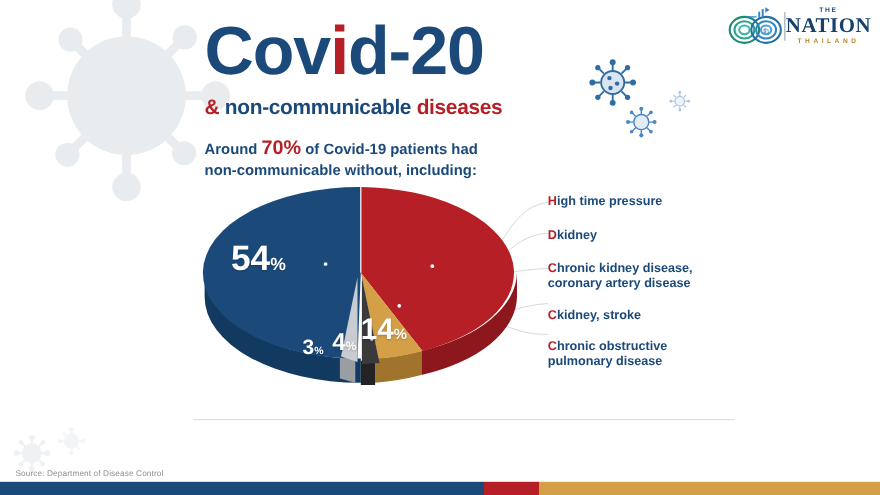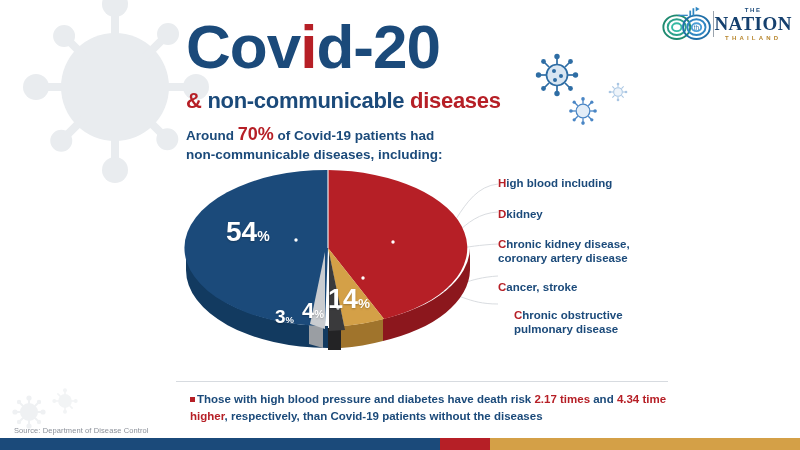--- a/index.html
+++ b/index.html
@@ -79,21 +79,21 @@
     letter-spacing: -1px;
     line-height: 1;
     white-space: nowrap;
   }
   .headline .red { color: #b61f26; }
 
   .subhead {
     position: absolute;
     left: 186px;
     top: 88px;
-    font-size: 22px;
+    font-size: 19px;
     font-weight: bold;
     color: #1b4a7a;
     letter-spacing: -0.3px;
     white-space: nowrap;
   }
   .subhead .red { color: #b61f26; }
 
   .lede {
     position: absolute;
     left: 186px;
@@ -123,21 +123,21 @@
     color: #ffffff;
     font-weight: bold;
     line-height: 1;
     text-shadow: 0 1px 2px rgba(0,0,0,0.25);
     white-space: nowrap;
   }
   .pie-label .pct {
     font-size: 0.5em;
     vertical-align: baseline;
   }
-  .lbl-54 { left: 48px;  top: 58px;  font-size: 28px; }
+  .lbl-54 { left: 32px;  top: 58px;  font-size: 32px; }
   .lbl-39 { left: 190px; top: 68px;  font-size: 36px; }
   .lbl-13 { left: 150px; top: 126px; font-size: 27px; }
   .lbl-4  { left: 124px; top: 140px; font-size: 22px; }
   .lbl-3  { left: 97px;  top: 147px; font-size: 19px; }
 
   
   .legend {
     position: absolute;
     left: 498px;
     top: 172px;
@@ -375,21 +375,21 @@
   <div class="headline">
     <span>Cov</span><span class="red">i</span><span>d-20</span>
   </div>
 
   <div class="subhead">
     <span class="red">&amp;</span><span> non-communicable </span><span class="red">diseases</span>
   </div>
 
   <div class="lede">
     <span>Around </span><span class="big-red">70%</span><span> of Covid-19 patients had</span><br>
-    <span>non-communicable diseases, including:</span>
+    <span>non-communicable without, including:</span>
   </div>
 
   <svg class="wm" style="left:380px; top:170px;" width="130" height="200" viewBox="0 0 130 200">
     <g stroke="#d5d8dc" stroke-width="0.9" fill="none">
       <path d="M42 82 C 72 80, 78 18, 118 14"></path>
       <path d="M42 82 C 72 82, 80 44, 118 42"></path>
       <path d="M42 82 C 72 82, 80 76, 118 74"></path>
       <path d="M52 120 C 80 118, 86 108, 118 106"></path>
       <path d="M52 120 C 80 122, 86 134, 118 134"></path>
     </g>
@@ -476,43 +476,40 @@
     <div class="pie-label lbl-4">
       <span>4</span><span class="pct">%</span>
     </div>
     <div class="pie-label lbl-3">
       <span>3</span><span class="pct">%</span>
     </div>
   </div>
 
   <div class="legend">
     <div class="legend-item" style="position:absolute; left:0; top:4px;">
-      <span class="cap">H</span><span>igh blood including</span>
+      <span class="cap">H</span><span>igh time pressure</span>
     </div>
     <div class="legend-item" style="position:absolute; left:0; top:35px;">
       <span class="cap">D</span><span>kidney</span>
     </div>
     <div class="legend-item" style="position:absolute; left:0; top:65px;">
       <span class="cap">C</span><span>hronic kidney disease,</span><br>
       <span>coronary artery disease</span>
     </div>
     <div class="legend-item" style="position:absolute; left:0; top:108px;">
-      <span class="cap">C</span><span>ancer, stroke</span>
-    </div>
-    <div class="legend-item" style="position:absolute; left:16px; top:136px;">
+      <span class="cap">C</span><span>kidney, stroke</span>
+    </div>
+    <div class="legend-item" style="position:absolute; left:0; top:136px;">
       <span class="cap">C</span><span>hronic obstructive</span><br>
       <span>pulmonary disease</span>
     </div>
   </div>
 
   <div class="divider"></div>
 
-  <div class="footnote">
-    <span class="bullet-sq"></span><span>Those with high blood pressure and diabetes have death risk </span><span class="red">2.17 times</span><span> and </span><span class="red">4.34 time higher</span><span>, respectively, than Covid-19 patients without the diseases</span>
-  </div>
 
   <div class="source">Source: Department of Disease Control</div>
 
   <div class="bottom-bar">
     <div class="bar-blue"></div>
     <div class="bar-red"></div>
     <div class="bar-gold"></div>
   </div>
 
 </div>

